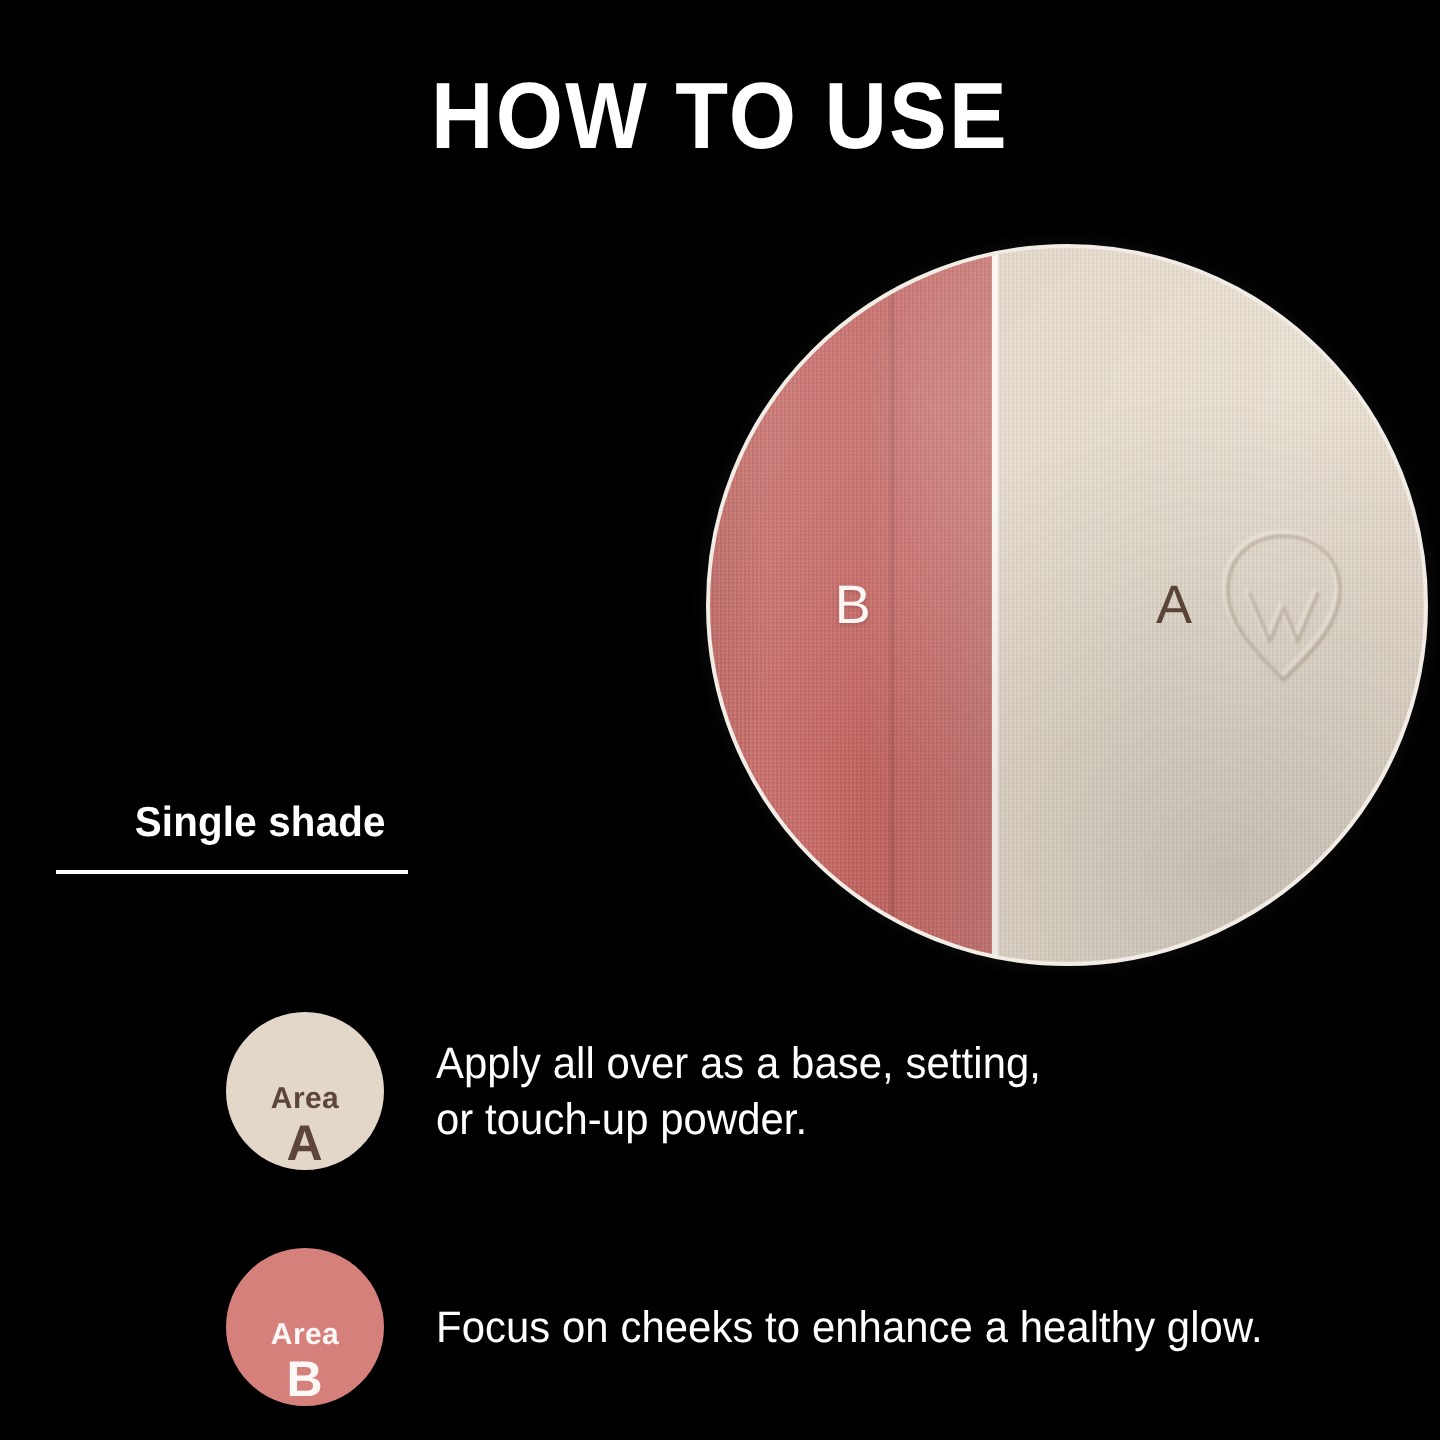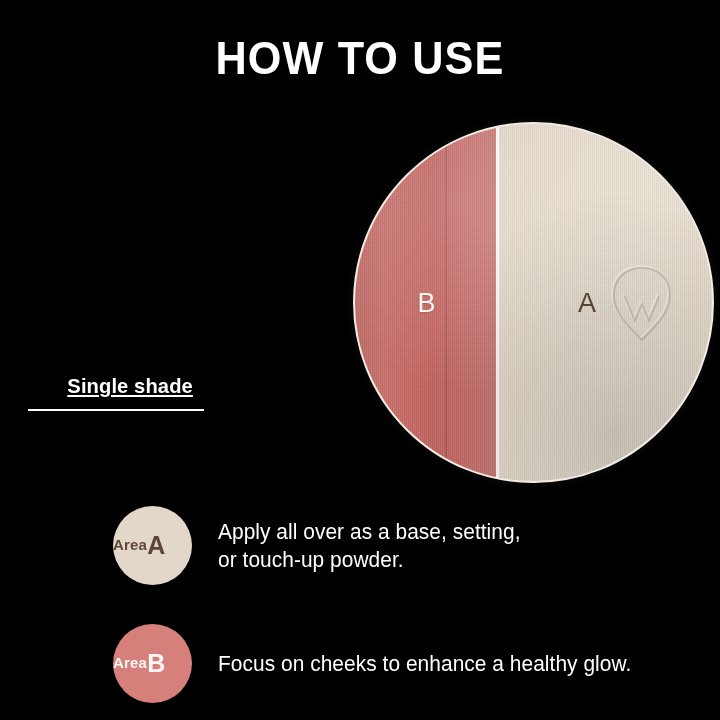--- a/index.html
+++ b/index.html
@@ -172,23 +172,22 @@
         rgba(255,255,255,0.0) 48%),
       radial-gradient(ellipse at 72% 88%,
         rgba(0,0,0,0.15) 0%,
         rgba(0,0,0,0.0) 55%);
   }
 
   
   .shade-label-block {
     position:absolute;
     left:28px;
-    top:374px;
+    top:400px;
     width:250px;
-    text-decoration:underline;
   }
   .shade-label {
     font-size:21px;
     font-weight:700;
     color:#ffffff;
     letter-spacing:0.1px;
     padding-left:41px;
     line-height:1.1;
     transform:scaleX(0.96);
     transform-origin:left top;
@@ -209,23 +208,23 @@
   }
   .usage-row.row-a { top:506px; }
   .usage-row.row-b { top:624px; }
 
   .area-badge {
     width:79px;
     height:79px;
     min-width:79px;
     border-radius:50%;
     display:flex;
-    flex-direction:row;
+    flex-direction:column;
     align-items:center;
-    justify-content:flex-start;
+    justify-content:flex-end;
     line-height:1;
     flex:0 0 auto;
   }
   .area-badge.badge-a {
     background:#e3d7c9;
     color:#5d4639;
   }
   .area-badge.badge-b {
     background:#d6807c;
     color:#fdf7f5;

